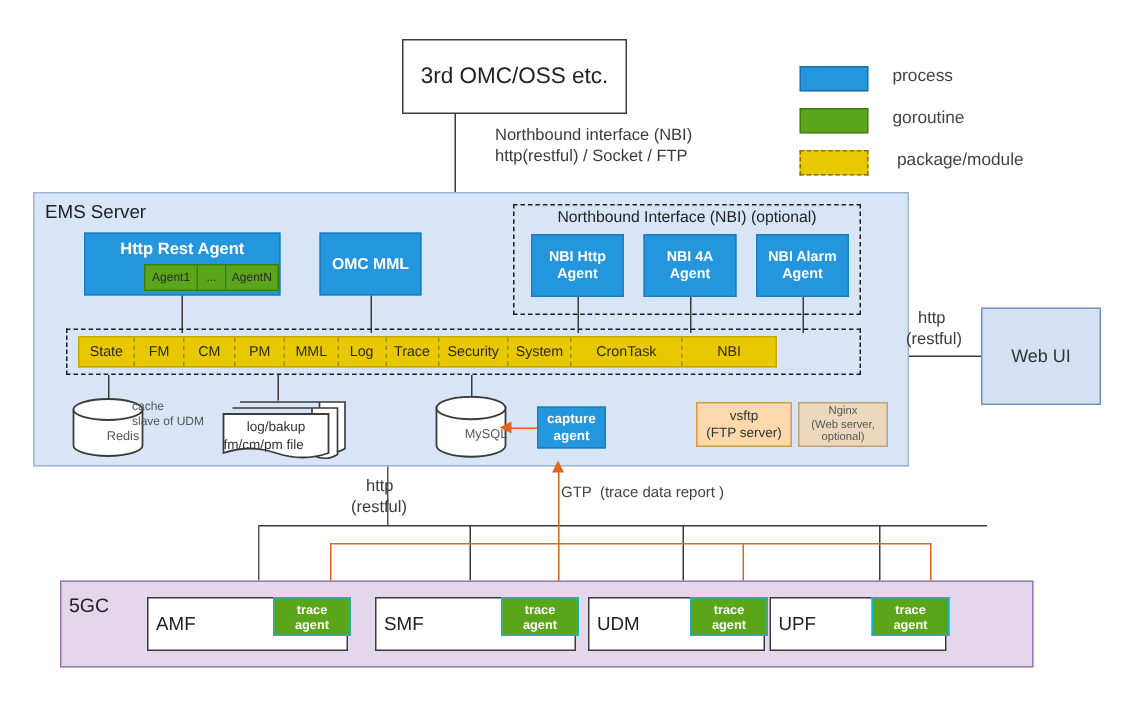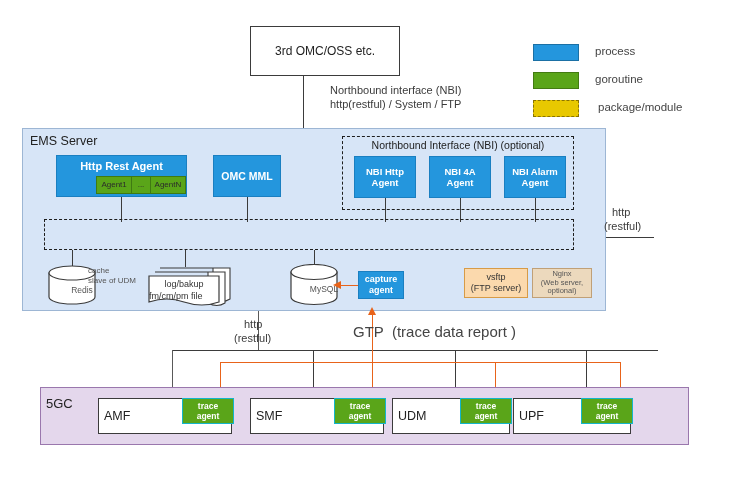--- a/index.html
+++ b/index.html
@@ -63,28 +63,28 @@
   .legend-text{color:#444444;font-size:11.5px;}
 
   .nf-title{position:absolute;left:5px;top:50%;transform:translateY(-50%);
     font-size:12.5px;color:#222222;}
 </style>
 </head>
 <body>
 
 <div id="stage">
 
-  <div class="abs box-white ctr" style="left:250px;top:26px;width:150px;height:50px;font-size:12px;">
+  <div class="abs box-white ctr" style="left:268px;top:26px;width:150px;height:50px;font-size:15px;">
     <span>3rd OMC/OSS etc.</span>
   </div>
 
   <div class="ln-v" style="left:303px;top:76px;height:52px;"></div>
 
   <div class="lbl" style="left:330px;top:84px;font-size:11px;">Northbound interface (NBI)</div>
-  <div class="lbl" style="left:330px;top:98px;font-size:11px;">http(restful) / System / FTP</div>
+  <div class="lbl" style="left:330px;top:98px;font-size:11px;">http(restful) / Socket / FTP</div>
 
   <div class="abs" style="left:533px;top:42px;width:200px;height:78px;">
     <div class="abs legend-swatch" style="left:0px;top:2px;width:46px;height:17px;background:#2496dd;"></div>
     <div class="abs legend-text" style="left:62px;top:3px;">process</div>
 
     <div class="abs legend-swatch" style="left:0px;top:30px;width:46px;height:17px;background:#5aa519;"></div>
     <div class="abs legend-text" style="left:62px;top:31px;">goroutine</div>
 
     <div class="abs legend-swatch" style="left:0px;top:58px;width:46px;height:17px;background:#e8c800;border:1.4px dashed #8a7300;"></div>
     <div class="abs legend-text" style="left:65px;top:59px;">package/module</div>
@@ -123,20 +123,33 @@
     <span>Agent</span>
   </div>
 
   <div class="ln-v" style="left:121px;top:197px;height:25px;"></div>
   <div class="ln-v" style="left:247px;top:197px;height:25px;"></div>
   <div class="ln-v" style="left:385px;top:198px;height:24px;"></div>
   <div class="ln-v" style="left:460px;top:198px;height:24px;"></div>
   <div class="ln-v" style="left:535px;top:198px;height:24px;"></div>
 
   <div class="abs dashed-black" style="left:44px;top:219px;width:530px;height:31px;"></div>
+  <div class="abs module-strip" style="left:52px;top:224px;width:466px;height:21px;">
+    <div class="module-cell" style="width:44px;">State</div>
+    <div class="module-cell" style="width:40px;">FM</div>
+    <div class="module-cell" style="width:40px;">CM</div>
+    <div class="module-cell" style="width:40px;">PM</div>
+    <div class="module-cell" style="width:42px;">MML</div>
+    <div class="module-cell" style="width:38px;">Log</div>
+    <div class="module-cell" style="width:42px;">Trace</div>
+    <div class="module-cell" style="width:56px;">Security</div>
+    <div class="module-cell" style="width:50px;">System</div>
+    <div class="module-cell" style="width:90px;">CronTask</div>
+    <div class="module-cell" style="width:76px;">NBI</div>
+  </div>
 
   <div class="ln-v" style="left:72px;top:250px;height:17px;"></div>
   <div class="ln-v" style="left:185px;top:250px;height:17px;"></div>
   <div class="ln-v" style="left:314px;top:250px;height:16px;"></div>
 
   <div class="cyl" style="left:48px;top:265px;">
     <svg width="48" height="40" viewBox="0 0 48 40">
       <path d="M1,8 L1,32 A23,7 0 0,0 47,32 L47,8 Z" fill="#ffffff" stroke="#3b3b3b" stroke-width="1.2"></path>
       <ellipse cx="24" cy="8" rx="23" ry="7" fill="#ffffff" stroke="#3b3b3b" stroke-width="1.2"></ellipse>
     </svg>
@@ -174,38 +187,41 @@
   <div class="abs box-orange ctr" style="left:464px;top:268px;width:64px;height:30px;font-size:9px;flex-direction:column;">
     <span>vsftp</span>
     <span>(FTP server)</span>
   </div>
   <div class="abs box-tan ctr" style="left:532px;top:268px;width:60px;height:30px;font-size:7.5px;flex-direction:column;">
     <span>Nginx</span>
     <span>(Web server,</span>
     <span>optional)</span>
   </div>
 
+  <div class="abs box-lightblue ctr" style="left:654px;top:205px;width:80px;height:65px;font-size:12px;">
+    <span>Web UI</span>
+  </div>
   <div class="ln-h" style="left:606px;top:237px;width:48px;"></div>
   <div class="lbl" style="left:612px;top:206px;font-size:11px;">http</div>
   <div class="lbl" style="left:604px;top:220px;font-size:11px;">(restful)</div>
 
   <div class="ln-v-g" style="left:258px;top:311px;height:39px;"></div>
   <div class="lbl" style="left:244px;top:318px;font-size:11px;">http</div>
   <div class="lbl" style="left:234px;top:332px;font-size:11px;">(restful)</div>
 
   <div class="ln-h" style="left:172px;top:350px;width:486px;"></div>
   <div class="ln-v-g" style="left:172px;top:350px;height:50px;"></div>
   <div class="ln-v" style="left:313px;top:350px;height:50px;"></div>
   <div class="arrow-down-g" style="left:309px;top:398px;"></div>
   <div class="ln-v" style="left:455px;top:350px;height:46px;"></div>
   <div class="ln-v" style="left:586px;top:350px;height:46px;"></div>
 
   <div class="ln-v-o" style="left:372px;top:314px;height:48px;"></div>
   <div class="arrow-up" style="left:368px;top:307px;"></div>
-  <div class="lbl" style="left:353px;top:323px;font-size:15px;color:#444;">GTP  (trace data report )</div>
+  <div class="lbl" style="left:374px;top:323px;font-size:10px;color:#444;">GTP  (trace data report )</div>
 
   <div class="ln-h-o" style="left:220px;top:362px;width:400px;"></div>
   <div class="ln-v-o" style="left:220px;top:362px;height:38px;"></div>
   <div class="ln-v-o" style="left:372px;top:362px;height:38px;"></div>
   <div class="ln-v-o" style="left:495px;top:362px;height:38px;"></div>
   <div class="ln-v-o" style="left:620px;top:362px;height:38px;"></div>
 
   <div class="abs gc-panel" style="left:40px;top:387px;width:649px;height:58px;"></div>
   <div class="lbl" style="left:46px;top:396px;font-size:13px;color:#222;">5GC</div>
 

